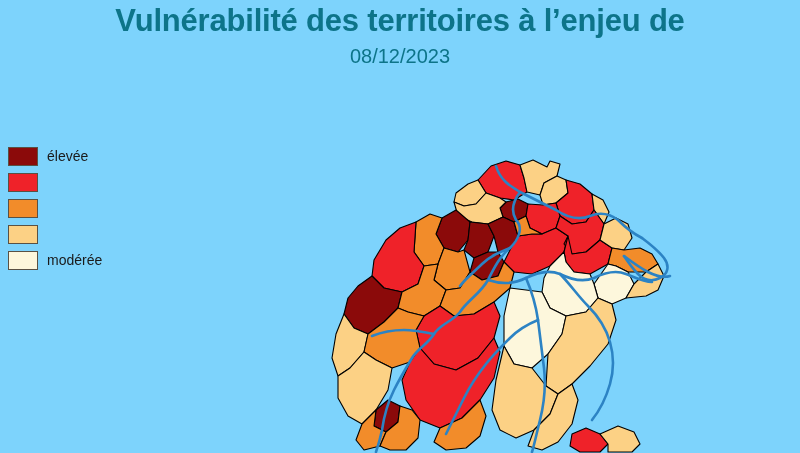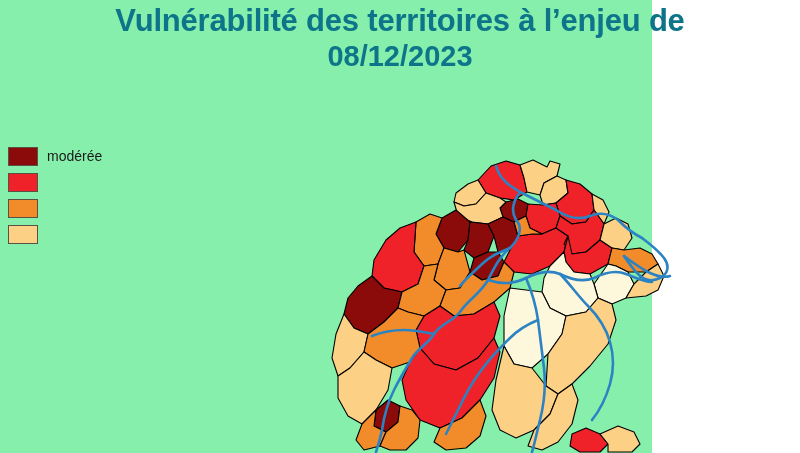--- a/index.html
+++ b/index.html
@@ -10,24 +10,23 @@
   body {
     width: 800px;
     height: 453px;
     position: relative;
     overflow: hidden;
     font-family: "Liberation Sans", sans-serif;
   }
   #page {
     position: absolute;
     left: 0; top: 0;
-    width: 640px;
+    width: 800px;
     height: 453px;
-    background: #86efac;
-    padding-left: 12px;
+    background: #7dd3fc;
   }
   
   .title-block {
     position: absolute;
     left: 0;
     top: 2px;
     width: 800px;
     text-align: center;
   }
   .map-title {
@@ -36,22 +35,22 @@
     font-weight: bold;
     font-size: 31px;
     line-height: 37px;
     letter-spacing: -0.2px;
     margin: 0;
     padding: 0;
   }
   .map-subtitle {
     color: #0d7489;
     font-family: "Liberation Sans", sans-serif;
-    font-weight: bold;
-    font-size: 29px;
+    font-weight: normal;
+    font-size: 20px;
     line-height: 26px;
     margin: 0;
     padding-top: 4px;
   }
   
   .legend {
     position: absolute;
     left: 8px;
     top: 143px;
     width: 150px;
@@ -107,33 +106,37 @@
 <div id="page">
 
   <div class="title-block">
     <div class="map-title">Vulnérabilité des territoires à l’enjeu de</div>
     <div class="map-subtitle">08/12/2023</div>
   </div>
 
   <div class="legend">
     <div class="legend-row">
       <div class="legend-swatch" style="background:#8b0a0a"></div>
-      <div class="legend-label">modérée</div>
+      <div class="legend-label">élevée</div>
     </div>
     <div class="legend-row">
       <div class="legend-swatch" style="background:#ef2229"></div>
       <div class="legend-label"></div>
     </div>
     <div class="legend-row">
       <div class="legend-swatch" style="background:#f28c2a"></div>
       <div class="legend-label"></div>
     </div>
     <div class="legend-row">
       <div class="legend-swatch" style="background:#fcd185"></div>
       <div class="legend-label"></div>
+    </div>
+    <div class="legend-row">
+      <div class="legend-swatch" style="background:#fdf7dc"></div>
+      <div class="legend-label">modérée</div>
     </div>
   </div>
 
   <div class="map-wrap">
     <svg class="map-svg" viewBox="0 0 352 305" xmlns="http://www.w3.org/2000/svg">
 
       <g>
 
         <path class="region" fill="#ef2229" d="M150 32 L163 18 L178 13 L192 17 L196 30 L199 44 L186 52 L172 50 L158 45 Z"></path>
         <path class="region" fill="#fcd185" d="M199 44 L196 30 L192 17 L205 12 L219 19 L222 13 L232 16 L229 28 L216 35 L212 47 Z"></path>

